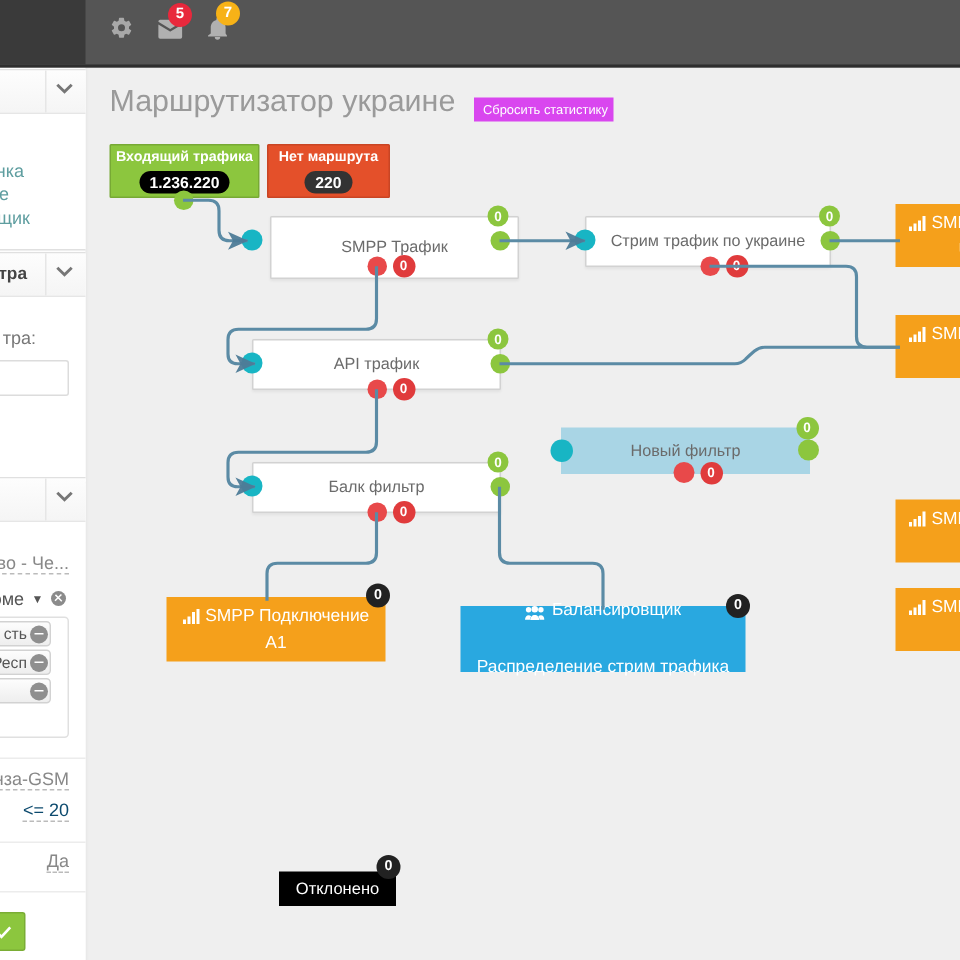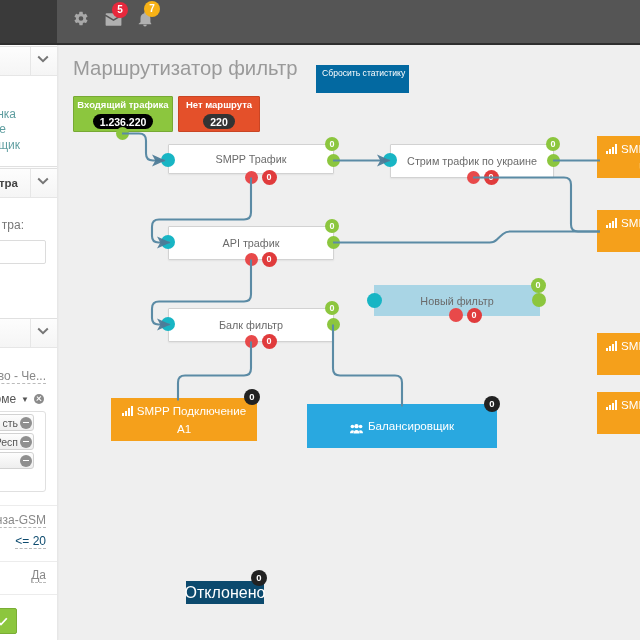--- a/index.html
+++ b/index.html
@@ -63,22 +63,22 @@
   .signal-icon i:nth-child(1){left:0;height:3px;}
   .signal-icon i:nth-child(2){left:3px;height:5px;}
   .signal-icon i:nth-child(3){left:6px;height:7.5px;}
   .signal-icon i:nth-child(4){left:9px;height:10px;}
   .connbox{display:flex;flex-direction:column;align-items:center;justify-content:center;
       color:#fff;font-size:11.6px;line-height:18px;}
   .cline1{display:flex;align-items:center;gap:4px;white-space:nowrap;}
   .cline2{white-space:nowrap;}
   .users-icon{flex:none;display:inline-block;width:14px;height:10px;position:relative;}
   #pagetitle{position:absolute;left:16px;top:13px;font-size:20.3px;color:#9a9a9a;white-space:nowrap;}
-  #resetbtn{position:absolute;left:259px;top:21px;height:28px;line-height:16.5px;padding:0 6px;
-      background:#0369a1;color:#fff;font-size:8.6px;white-space:nowrap;box-sizing:border-box;width:93px;}
+  #resetbtn{position:absolute;left:259px;top:21px;height:16px;line-height:16.5px;padding:0 6px;
+      background:#d946ef;color:#fff;font-size:8.6px;white-space:nowrap;box-sizing:border-box;width:93px;}
 </style>
 </head>
 <body>
 
 <div id="root">
 
   <div id="topbar">
     <div class="logoarea"></div>
 
     <div class="hicon" style="left:73px;top:4px;height:28px;width:16px;">
@@ -187,21 +187,21 @@
               <path d="M1 5 L4.3 8.4 L10.8 1.4" stroke="#fff" stroke-width="2" fill="none"></path>
             </svg>
           </div>
       </div>
     </div>
 
   </div>
 
   <div id="canvas">
 
-    <div id="pagetitle">Маршрутизатор фильтр</div>
+    <div id="pagetitle">Маршрутизатор украине</div>
     <div id="resetbtn">Сбросить статистику</div>
 
     <div class="statbox" style="left:16px;top:52px;width:98px;height:34px;background:#8cc63e;border:1px solid #77a934;">
       <div class="statlabel">Входящий трафика</div>
       <div class="statpill" style="background:#000000;">1.236.220</div>
     </div>
     <div class="statbox" style="left:121px;top:52px;width:80px;height:34px;background:#e4502a;border:1px solid #c94524;">
       <div class="statlabel">Нет маршрута</div>
       <div class="statpill" style="background:#333;">220</div>
     </div>
@@ -218,21 +218,21 @@
       <path marker-end="url(#arrowhead)" d="M 194 215 L 194.0 250.0 Q 194.0 257.0 187.0 257.0 L 102.0 257.0 Q 95.0 257.0 95.0 264.0 L 95.0 273.5 Q 95.0 280.0 101.5 280.0 L 113 280"></path>
       <path marker-end="url(#arrowhead)" d="M 276 116 L 333 116"></path>
       <path d="M 496 116 L 543 116"></path>
       <path d="M 276 198 L 432.8 198.0 Q 437.0 198.0 440.0 195.0 L 440.2 194.8 Q 443.0 192.0 446.0 189.5 L 446.0 189.5 Q 449.0 187.0 452.9 187.0 L 543 187"></path>
       <path d="M 416 133 L 507.0 133.0 Q 514.0 133.0 514.0 140.0 L 514.0 180.0 Q 514.0 187.0 521.0 187.0 L 543 187"></path>
       <path d="M 194 297 L 194.0 324.0 Q 194.0 331.0 187.0 331.0 L 128.0 331.0 Q 121.0 331.0 121.0 338.0 L 121 356"></path>
       <path d="M 276 280 L 276.0 324.0 Q 276.0 331.0 283.0 331.0 L 338.0 331.0 Q 345.0 331.0 345.0 338.0 L 345 362"></path>
       </g>
     </svg>
 
-    <div class="node nbox" style="left:111px;top:100px;width:166px;height:30px;">
+    <div class="node nbox" style="left:123px;top:100px;width:166px;height:42px;">
       <span class="nlabel">SMPP Трафик</span>
     </div>
     <div class="node nbox" style="left:111px;top:182px;width:166px;height:34px;">
       <span class="nlabel">API трафик</span>
     </div>
     <div class="node nbox" style="left:111px;top:264px;width:166px;height:34px;">
       <span class="nlabel">Балк фильтр</span>
     </div>
     <div class="node nbox" style="left:333px;top:100px;width:164px;height:34px;">
       <span class="nlabel">Стрим трафик по украине</span>
@@ -334,23 +334,24 @@
           <i class="users-icon"><svg width="13" height="10" viewBox="0 0 18 13" fill="#fff">
               <circle cx="3.3" cy="3.1" r="2.5"></circle>
               <circle cx="14.7" cy="3.1" r="2.5"></circle>
               <circle cx="9" cy="2.6" r="3"></circle>
               <path d="M0 12.3c0-2.6 1.5-4.2 3.3-4.2 1 0 1.8.4 2.4 1.1-.7.8-1.1 1.9-1.2 3.1H0z"></path>
               <path d="M18 12.3c0-2.6-1.5-4.2-3.3-4.2-1 0-1.8.4-2.4 1.1.7.8 1.1 1.9 1.2 3.1H18z"></path>
               <path d="M4.8 12.6c0-2.9 1.8-4.8 4.2-4.8s4.2 1.9 4.2 4.8H4.8z"></path>
             </svg></i>
           <span>Балансировщик</span>
         </div>
+      <div class="cline2">Распределение стрим трафика</div>
     </div>
     <div class="cbadge badge-dark" style="left:427px;top:352px;width:16px;height:16px;font-size:9.5px;">0</div>
 
-    <div class="node" style="left:129px;top:537px;width:78px;height:23px;background:#0c4a6e;display:flex;align-items:center;justify-content:center;color:#fff;font-size:16px;">
+    <div class="node" style="left:129px;top:537px;width:78px;height:23px;background:#000000;display:flex;align-items:center;justify-content:center;color:#fff;font-size:11px;">
       <span>Отклонено</span>
     </div>
     <div class="cbadge badge-dark" style="left:194px;top:526px;width:16px;height:16px;font-size:9.5px;">0</div>
 
   </div>
 
 </div>
 
 </body></html>

